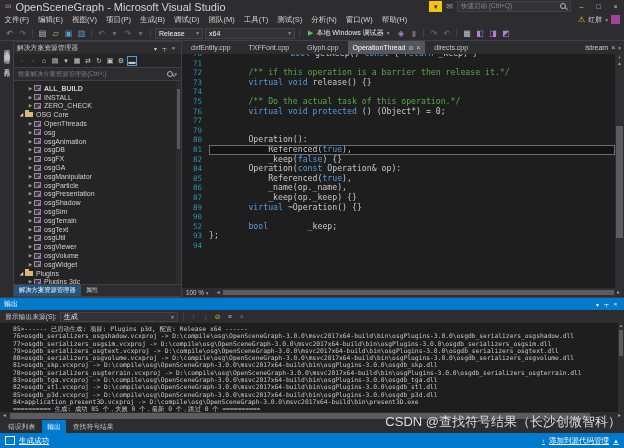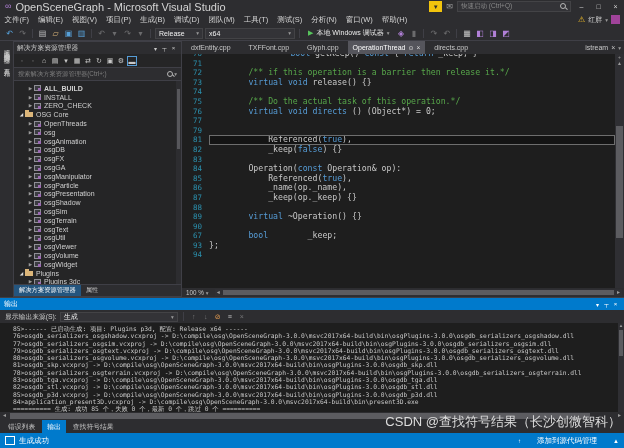--- a/index.html
+++ b/index.html
@@ -103,23 +103,23 @@
   .oline{font-family:"DejaVu Sans Mono",monospace;font-size:6.3px;line-height:7.3px;white-space:pre;color:#c8c8c8;}
   .opv{position:absolute;right:0;top:0;width:6px;bottom:0;background:#2f2f33;}
   .opv .sic{display:block;text-align:center;font-size:4.5px;color:#9a9a9a;line-height:6px;}
   .opvthumb{position:absolute;left:1px;right:1px;top:7px;height:26px;background:#5c5c60;}
   .ophscroll{height:8px;background:#2d2d30;position:relative;flex:none;}
   .ophthumb{position:absolute;left:10px;right:34px;top:1px;bottom:1px;background:#5c5c60;}
   
   .paneltabs{position:absolute;left:0;top:420px;right:0;height:13px;background:#2d2d30;display:flex;align-items:center;padding-left:3px;gap:2px;}
   .ptab{font-size:6.8px;padding:1.5px 5px;color:#c8c8c8;white-space:nowrap;}
   .ptab.active{background:#007acc;color:#ffffff;}
-  .statusbar{position:absolute;left:0;top:433px;right:0;height:15px;background:#007acc;display:flex;align-items:center;color:#ffffff;font-size:7.5px;padding:0 5px;box-sizing:border-box;}
+  .statusbar{position:absolute;left:0;top:433px;right:0;height:15px;background:#007acc;display:flex;align-items:center;color:#ffffff;font-size:7.5px;padding:0 5px;box-sizing:border-box;text-decoration:underline;}
   .sbic{width:8px;height:7px;border:1px solid #ffffff;margin-right:4px;flex:none;}
-  .sbright{margin-left:auto;display:flex;align-items:center;gap:16px;}
+  .sbright{margin-left:auto;display:flex;align-items:center;gap:4px;}
   .sbright .g{font-size:6px;}
   .watermark{position:absolute;right:3px;top:413px;font-size:13px;color:#dcdcdc;z-index:40;white-space:nowrap;}
 </style>
 </head>
 <body>
 
 <div class="app">
 
   <div class="titlebar">
     <span class="vslogo">∞</span>
@@ -407,72 +407,68 @@
           <div class="cl">
             <span class="ln">74</span>
             <span class="body"></span>
           </div>
           <div class="cl">
             <span class="ln">75</span>
             <span class="body"><span class="sc">        /** Do the actual task of this operation.*/</span></span>
           </div>
           <div class="cl">
             <span class="ln">76</span>
-            <span class="body"><span class="sp">        </span><span class="sk">virtual</span><span class="sp"> </span><span class="sk">void</span><span class="sp"> </span><span class="sk">directs</span><span class="sp"> () (Object*) = 0;</span></span>
+            <span class="body"><span class="sp">        </span><span class="sk">virtual</span><span class="sp"> </span><span class="sk">void</span><span class="sp"> </span><span class="sk">protected</span><span class="sp"> () (Object*) = 0;</span></span>
           </div>
           <div class="cl">
             <span class="ln">77</span>
             <span class="body"></span>
           </div>
           <div class="cl">
             <span class="ln">79</span>
             <span class="body"></span>
+          </div>
+          <div class="cl">
+            <span class="ln">80</span>
+            <span class="body"><span class="sp">        Operation():</span></span>
           </div>
           <div class="cl cur">
             <span class="ln">81</span>
             <span class="body"><span class="sp">            Referenced(</span><span class="sk">true</span><span class="sp">),</span></span>
           </div>
           <div class="cl">
             <span class="ln">82</span>
             <span class="body"><span class="sp">            _keep(</span><span class="sk">false</span><span class="sp">) {}</span></span>
           </div>
           <div class="cl">
-            <span class="ln">83</span>
-            <span class="body"></span>
-          </div>
-          <div class="cl">
             <span class="ln">84</span>
             <span class="body"><span class="sp">        Operation(</span><span class="sk">const</span><span class="sp"> Operation&amp; op):</span></span>
           </div>
           <div class="cl">
             <span class="ln">85</span>
             <span class="body"><span class="sp">            Referenced(</span><span class="sk">true</span><span class="sp">),</span></span>
           </div>
           <div class="cl">
             <span class="ln">86</span>
             <span class="body"><span class="sp">            _name(op._name),</span></span>
           </div>
           <div class="cl">
             <span class="ln">87</span>
             <span class="body"><span class="sp">            _keep(op._keep) {}</span></span>
           </div>
           <div class="cl">
-            <span class="ln">88</span>
-            <span class="body"></span>
-          </div>
-          <div class="cl">
             <span class="ln">89</span>
             <span class="body"><span class="sp">        </span><span class="sk">virtual</span><span class="sp"> ~Operation() {}</span></span>
           </div>
           <div class="cl">
             <span class="ln">90</span>
             <span class="body"></span>
           </div>
           <div class="cl">
-            <span class="ln">67</span>
+            <span class="ln">52</span>
             <span class="body"><span class="sp">        </span><span class="sk">bool</span><span class="sp">        _keep;</span></span>
           </div>
           <div class="cl">
             <span class="ln">93</span>
             <span class="body"><span class="sp">};</span></span>
           </div>
           <div class="cl">
             <span class="ln">94</span>
             <span class="body"></span>
           </div>

